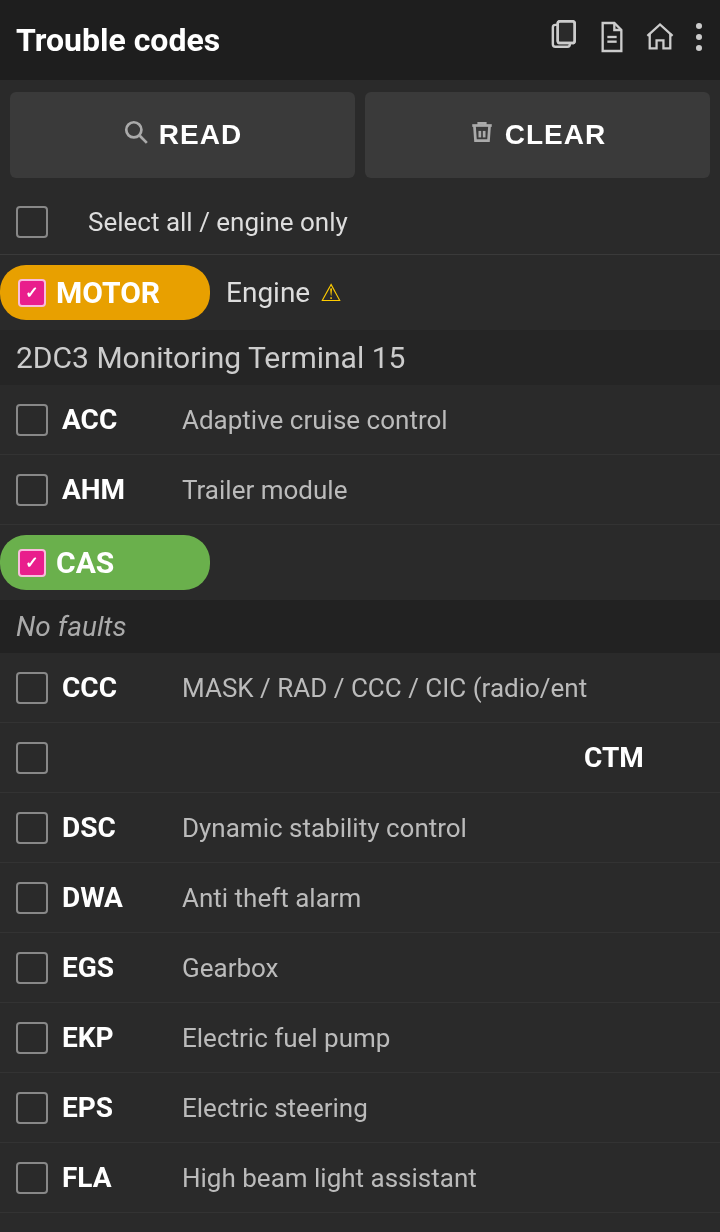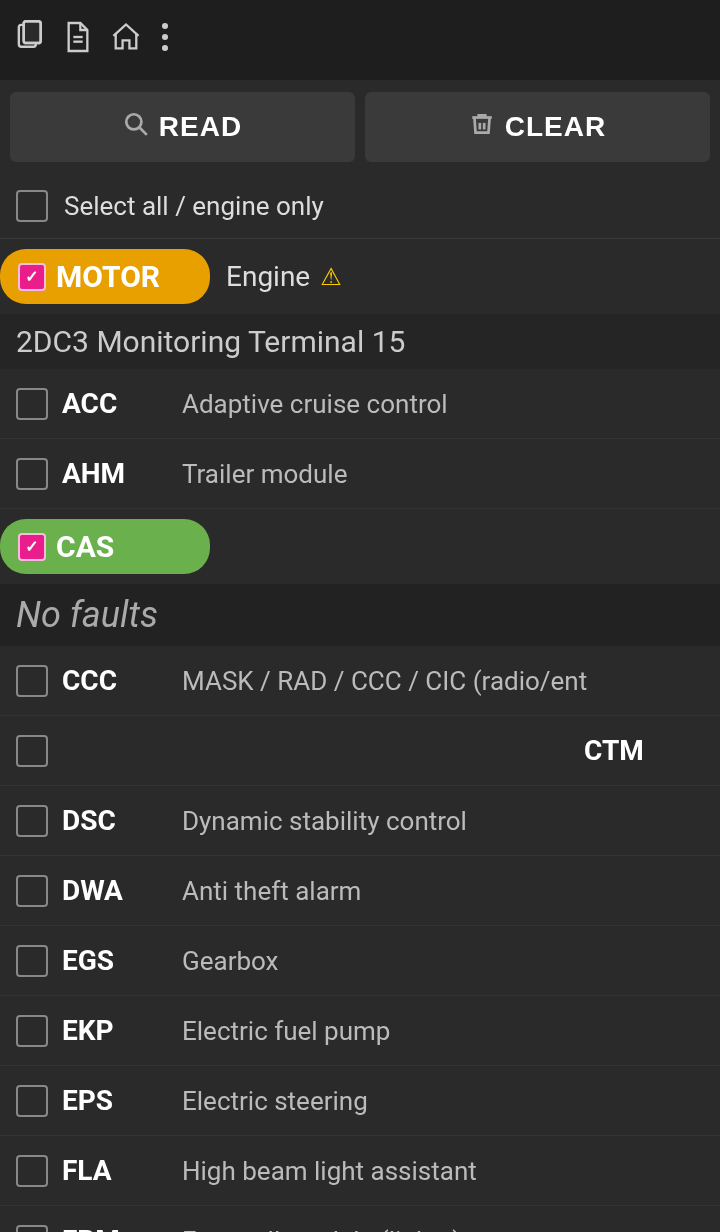--- a/index.html
+++ b/index.html
@@ -49,21 +49,21 @@
       display: flex;
       align-items: center;
       justify-content: center;
       gap: 10px;
       background: #3a3a3a;
       border: none;
       border-radius: 6px;
       color: #ffffff;
       font-size: 28px;
       font-weight: bold;
-      height: 70px;
+      height: 86px;
       cursor: pointer;
       letter-spacing: 1px;
     }
     .action-btn .btn-icon {
       font-size: 26px;
       color: #aaaaaa;
     }
 
     
     .select-all-row {
@@ -82,20 +82,21 @@
       display: flex;
       align-items: center;
       justify-content: center;
       background: transparent;
       flex-shrink: 0;
       cursor: pointer;
     }
     .select-all-label {
       font-size: 26px;
       color: #dddddd;
+      margin-left: 24px;
     }
 
     
     .module-header {
       display: flex;
       align-items: center;
       gap: 0;
       padding: 10px 0;
       background: #2a2a2a;
     }
@@ -170,37 +171,38 @@
     .system-name {
       font-size: 26px;
       color: #bbbbbb;
       flex: 1;
     }
 
     
     .no-faults {
       background: #222222;
       padding: 10px 16px;
-      font-size: 36px;
+      font-size: 28px;
       color: #aaaaaa;
       font-style: italic;
     }
 
     
     .cas-module {
       background: #2a2a2a;
     }
     .cas-tag {
       background: #6ab04c;
     }
   </style>
 </head>
 <body>
 
 <div class="header">
+  <span class="header-title">Trouble codes</span>
   <div class="header-icons">
     <span class="header-icon" title="copy">
       
       <svg width="30" height="34" viewBox="0 0 24 28" fill="none" stroke="#cccccc" stroke-width="2">
         <rect x="2" y="4" width="14" height="18" rx="2" ry="2"></rect>
         <rect x="6" y="1" width="14" height="18" rx="2" ry="2" fill="#2a2a2a"></rect>
         <rect x="6" y="1" width="14" height="18" rx="2" ry="2"></rect>
       </svg>
     </span>
     <span class="header-icon" title="file">

